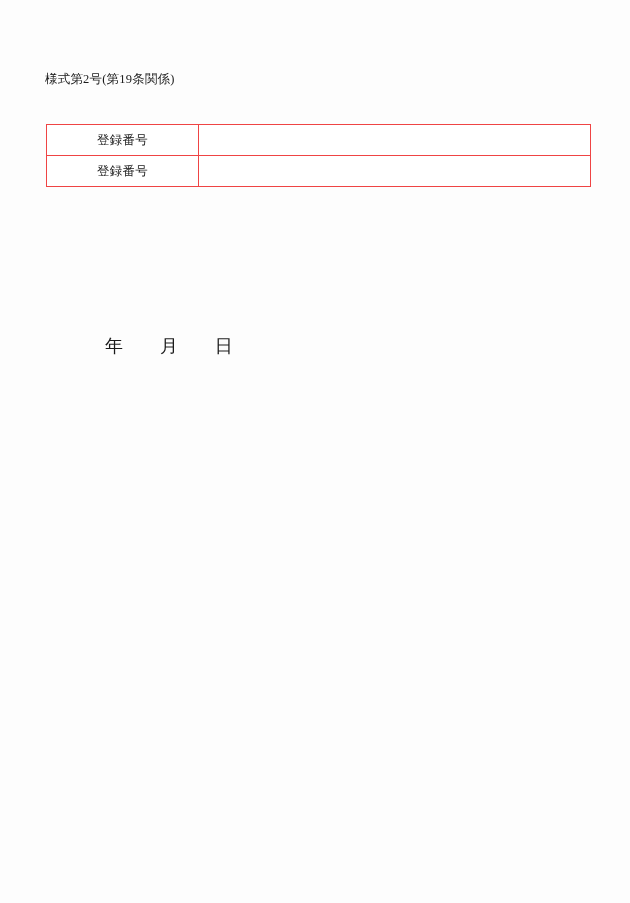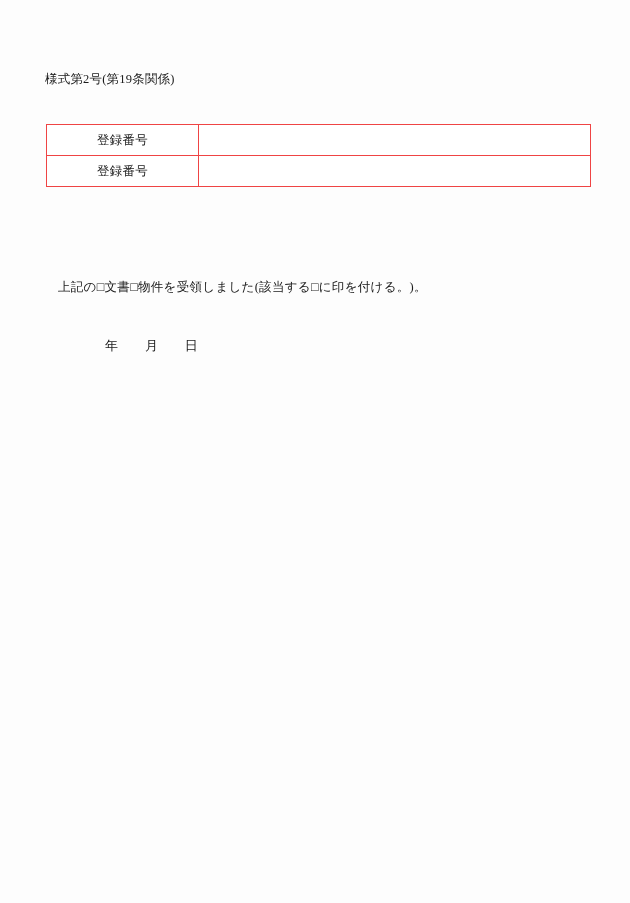--- a/index.html
+++ b/index.html
@@ -101,21 +101,21 @@
     line-height: 20px;
     letter-spacing: 0.3px;
     white-space: nowrap;
   }
 
   
   .date-line {
     position: absolute;
     left: 105px;
     top: 336px;
-    font-size: 13px;
+    font-size: 18px;
     line-height: 20px;
     letter-spacing: 0.3px;
     white-space: nowrap;
     word-spacing: 18px;
   }
 </style>
 </head>
 <body>
 
 <div class="page">
@@ -133,18 +133,17 @@
       </tr>
       <tr>
         <td class="label-cell">
           <span class="lbl">登録番号</span>
         </td>
         <td class="value-cell"></td>
       </tr>
     </tbody>
   </table>
 
-  <div class="statement">上記の□文書□物件を受領しました(該当する□に印を付ける。)。</div>
 
   <div class="date-line">年　　月　　日</div>
 
 
 </div>
 
 </body></html>

